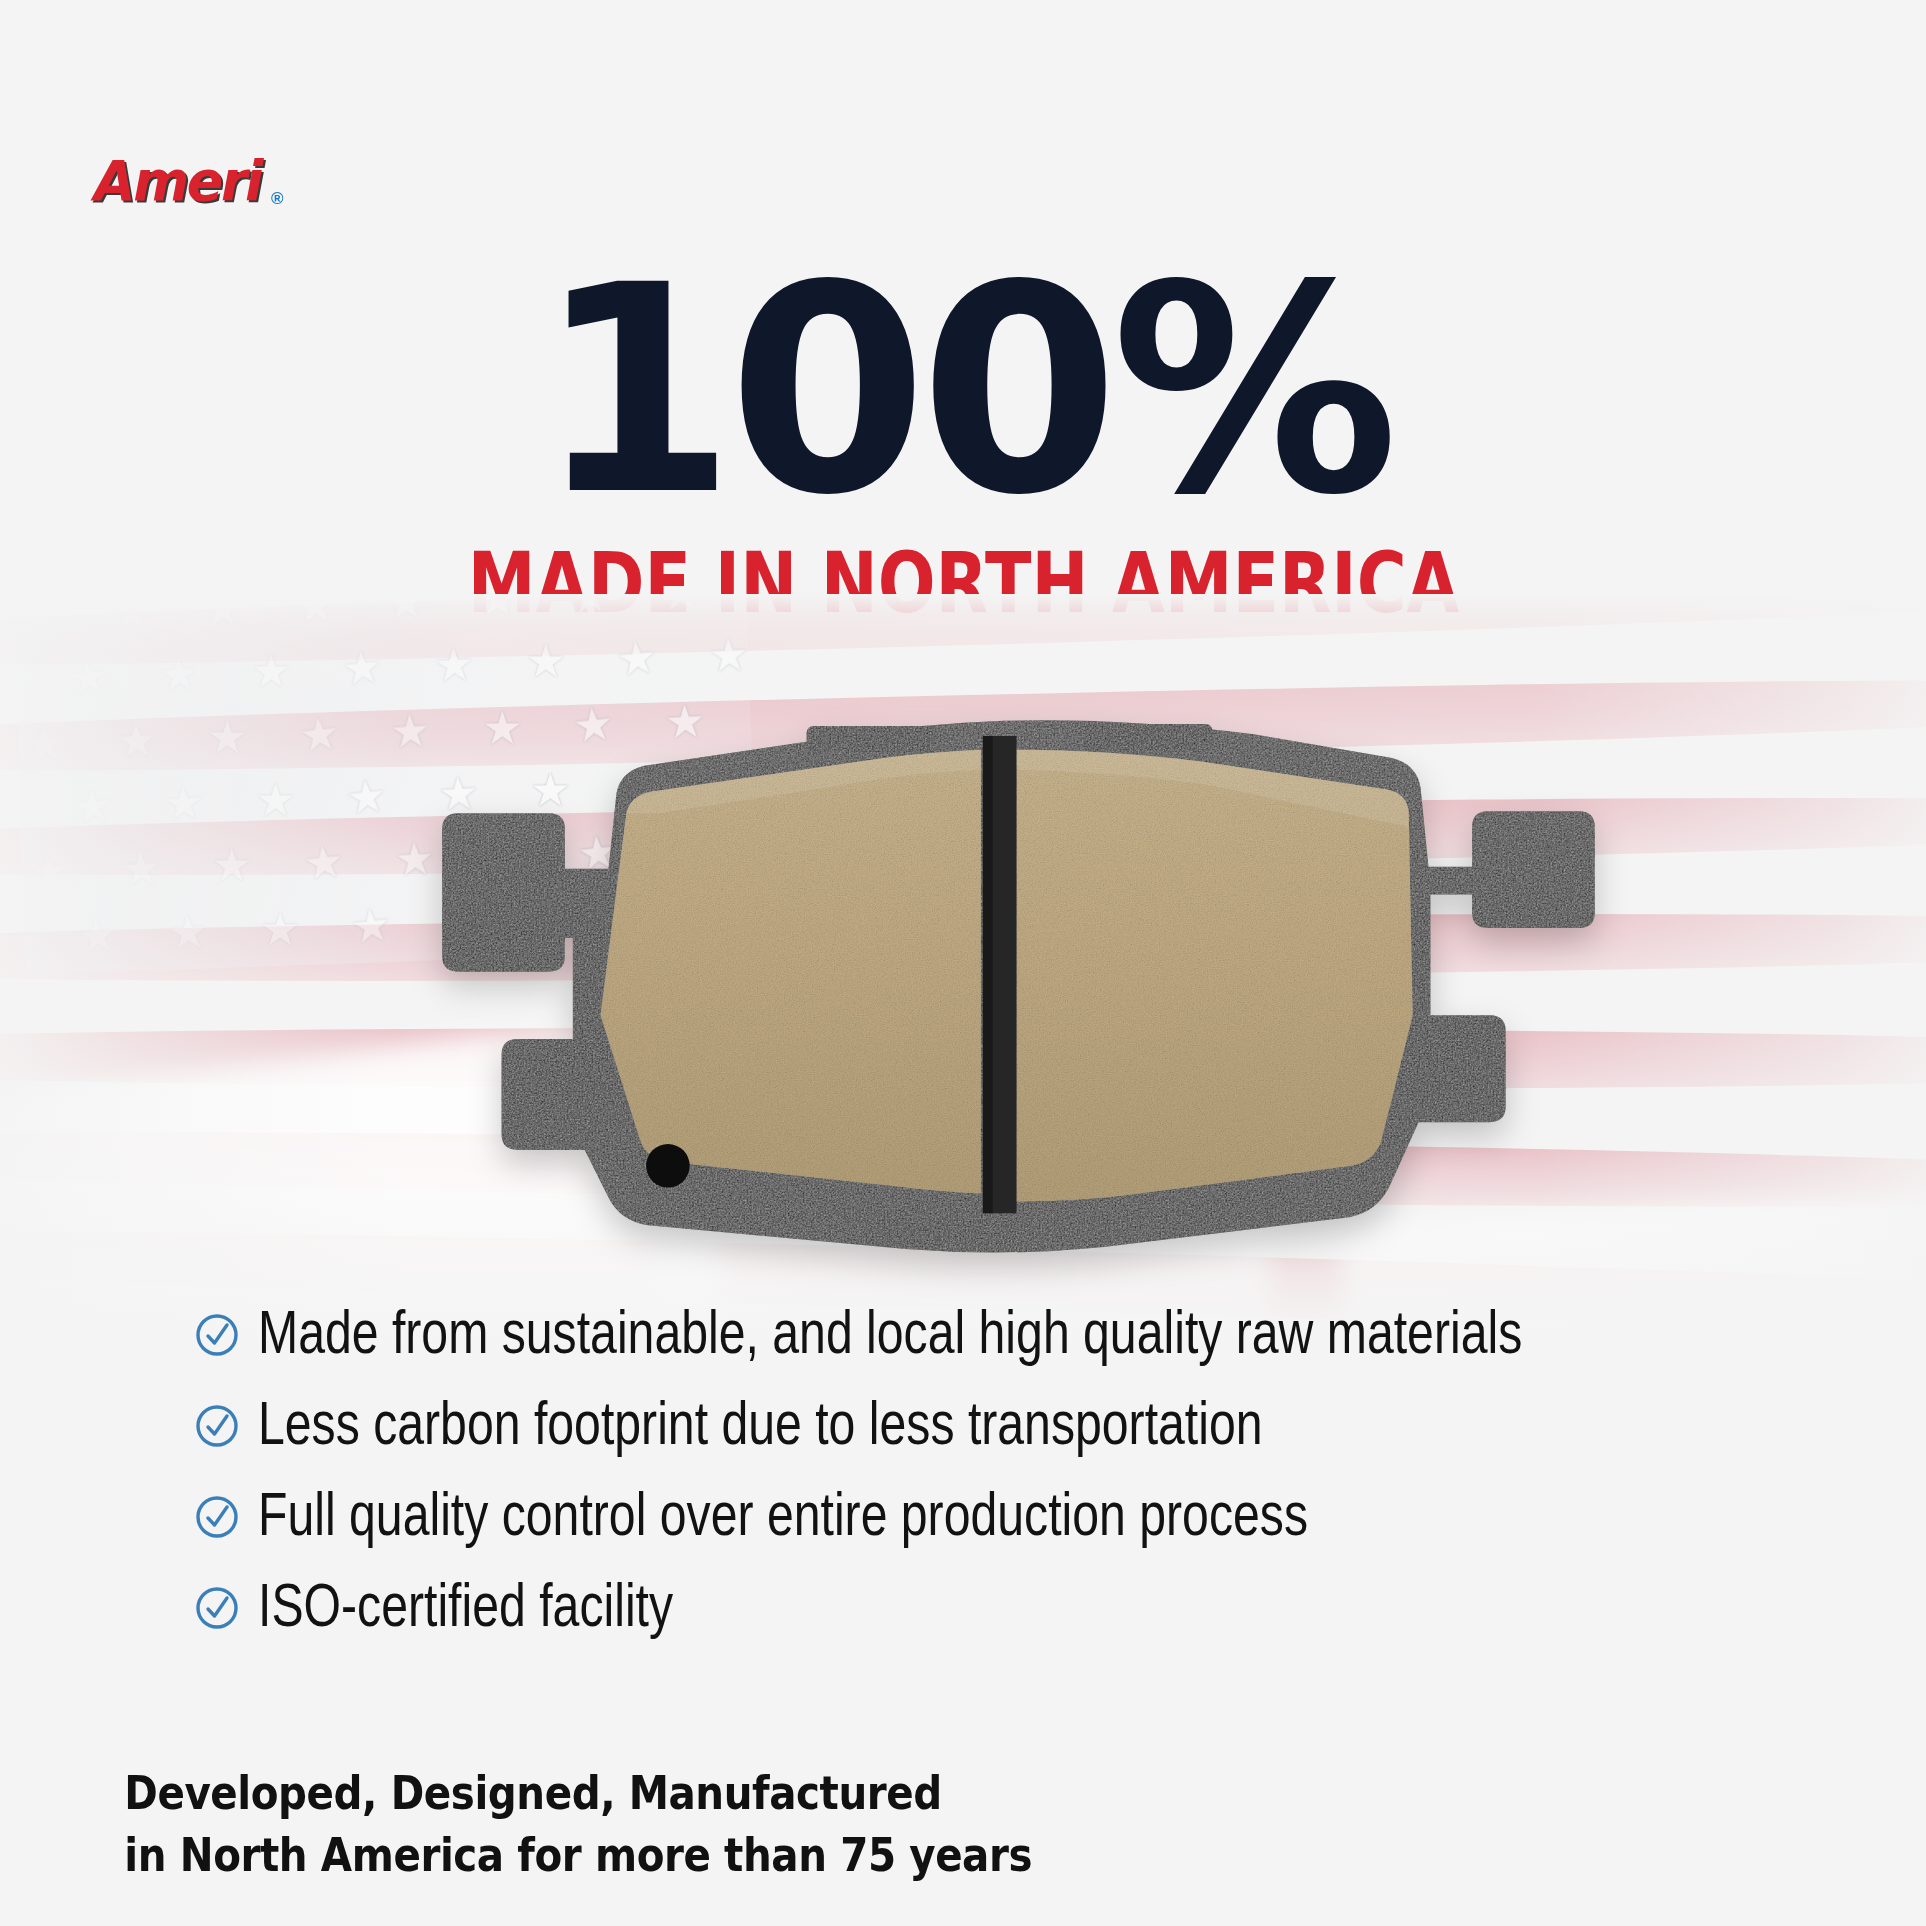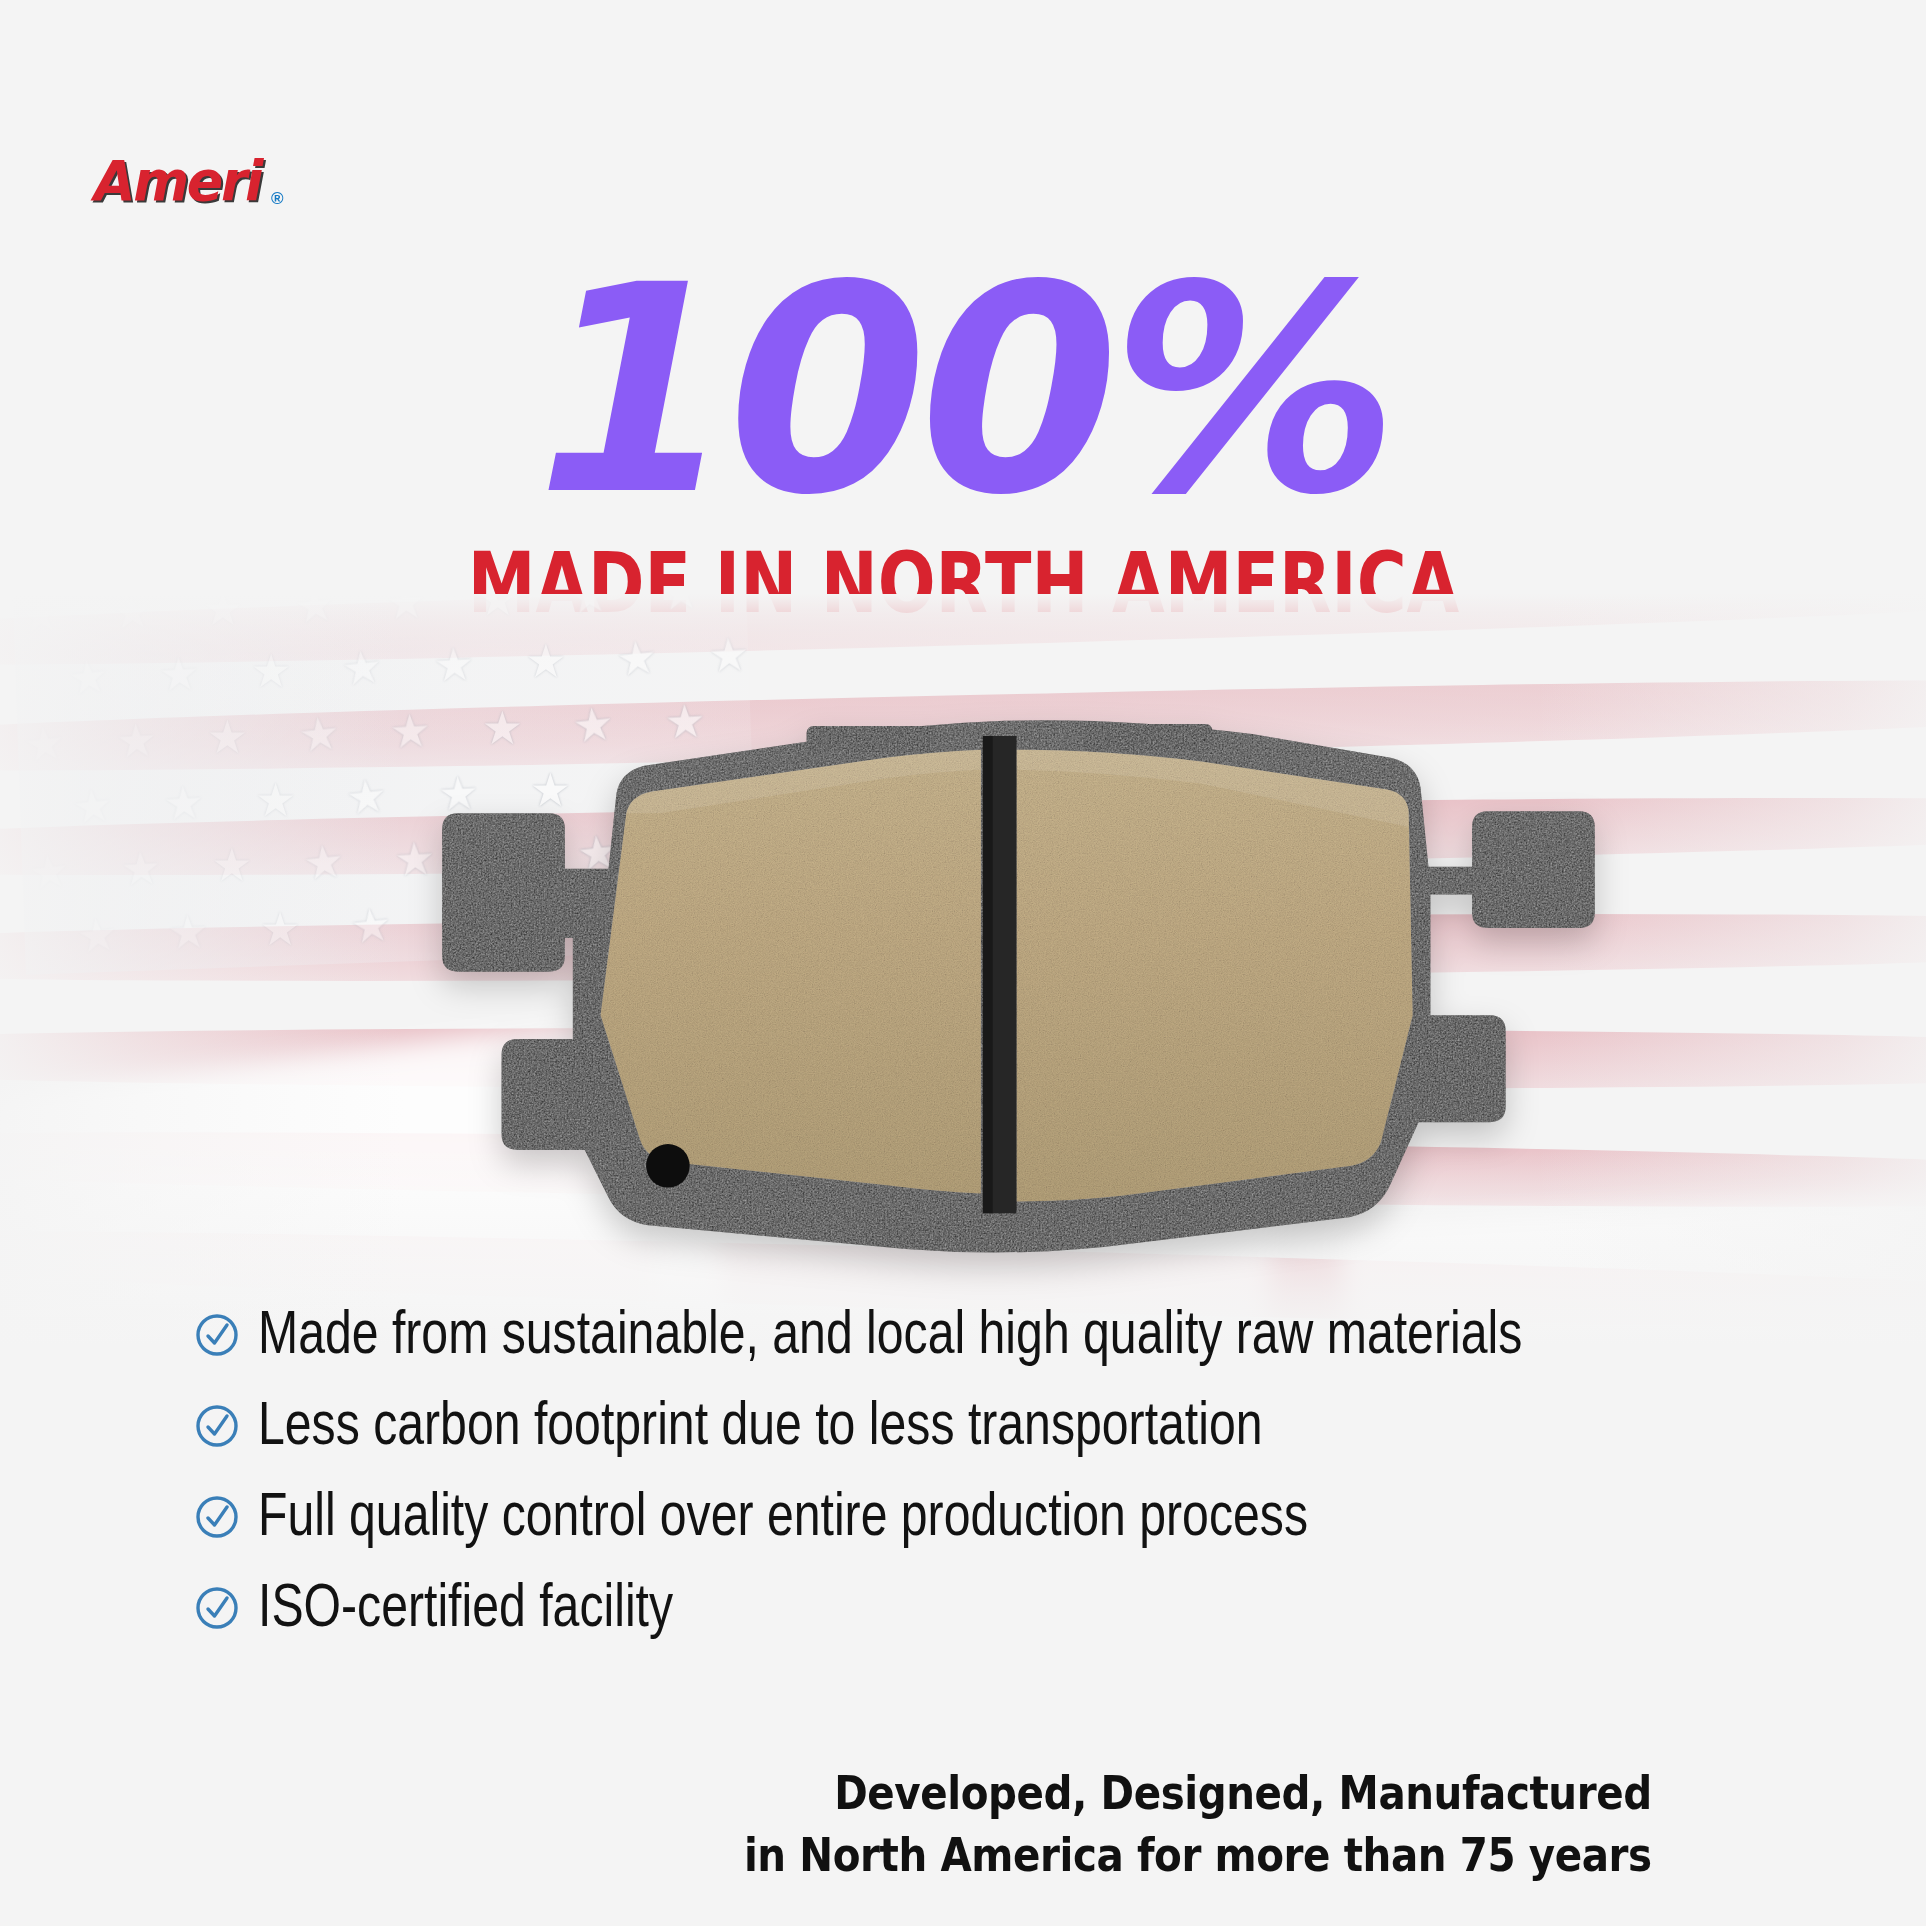--- a/index.html
+++ b/index.html
@@ -67,25 +67,24 @@
     position: absolute;
     left: 0;
     top: 252px;
     width: 1927px;
     text-align: center;
   }
   .hundred {
     font-family: "DejaVu Sans", sans-serif;
     font-size: 287px;
     font-weight: 700;
-    color: #8b5cf6;
+    color: #0f172a;
     line-height: 0.97;
     letter-spacing: -8px;
     margin: 0;
-    font-style: italic;
   }
   .made-in {
     font-family: "DejaVu Sans", sans-serif;
     font-size: 83px;
     font-weight: 700;
     color: #d8232f;
     letter-spacing: 0px;
     line-height: 1;
     margin: 12px 0 0 0;
     transform: scaleX(0.82);
@@ -213,21 +212,21 @@
     transform: scaleX(0.79);
     transform-origin: left center;
   }
 
   
   #footer {
     position: absolute;
     left: 0;
     top: 1762px;
     width: 1776px;
-    text-align: right;
+    text-align: left;
   }
   .footer-line {
     font-family: "DejaVu Sans", sans-serif;
     font-size: 47px;
     font-weight: 700;
     color: #111111;
     line-height: 1.32;
     letter-spacing: -0.5px;
     transform: scaleX(0.86);
   }

